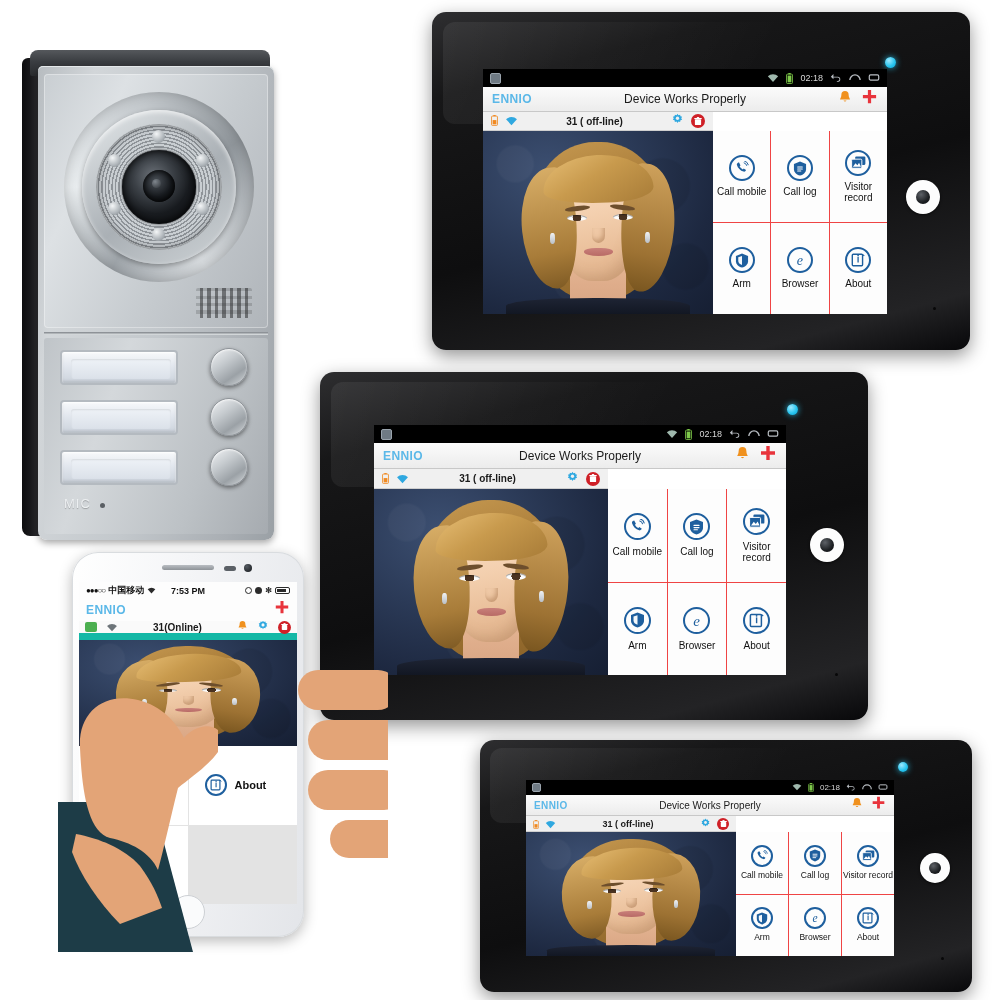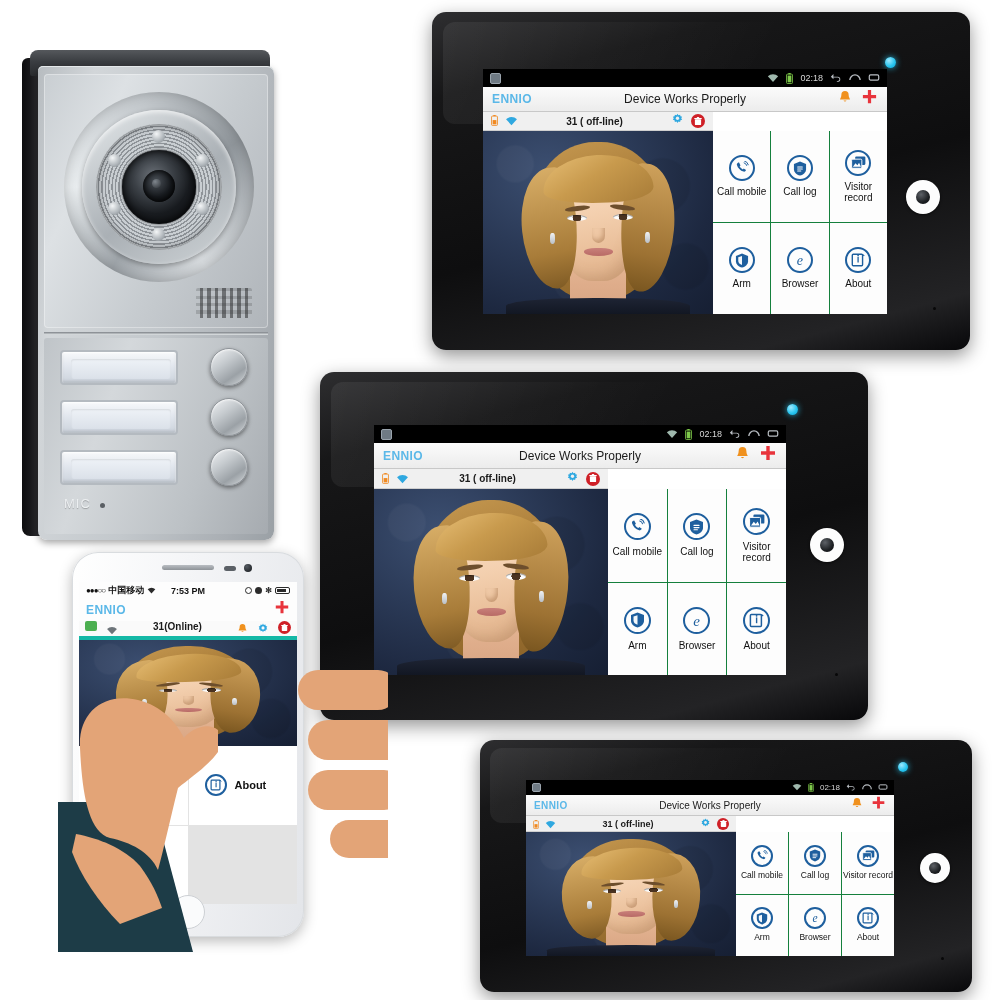--- a/index.html
+++ b/index.html
@@ -300,21 +300,21 @@
     position: absolute; left: 10%; bottom: 0; width: 80%; height: 9%;
     background: linear-gradient(180deg,#1e2434,#121723);
     border-radius: 48% 48% 0 0;
   }
 
   .btn-grid {
     flex: 1 1 auto;
     display: grid;
     grid-template-columns: 1fr 1fr 1fr;
     grid-template-rows: 1fr 1fr;
-    background: #15803d;
+    background: #ef4444;
     gap: 1px;
   }
   .grid-cell {
     background: #fdfdfd;
     display: flex; flex-direction: column;
     align-items: center; justify-content: center;
     text-align: center;
   }
   .cell-label { color: #111; line-height: 1.12; }
 
@@ -362,22 +362,22 @@
   .ios-dots { letter-spacing: -1px; font-size: 8px; }
   .ios-carrier { margin-left: 3px; font-size: 9px; }
   .ios-time { position: absolute; left: 50%; transform: translateX(-50%); font-size: 9px; }
   .ios-right { margin-left: auto; display: flex; align-items: center; gap: 3px; }
   .ph-app-hdr {
     height: 22px; flex: 0 0 auto; background: #fdfdfd;
     display: flex; align-items: center; padding: 0 7px; position: relative;
   }
   .ph-dev-row {
     height: 19px; flex: 0 0 auto; background: #fafafa;
-    border-bottom: 4px solid #14b8a6;
-    display: flex; padding: 0 6px; gap: 9px;
+    border-bottom: 7px solid #14b8a6;
+    display: flex; align-items: center; padding: 0 6px; gap: 9px;
   }
   .ph-video { height: 106px; flex: 0 0 auto; position: relative; overflow: hidden;
     background: radial-gradient(ellipse at 30% 24%, #3c4f71 0%, #2b3a57 40%, #1d2840 75%, #161f33 100%); }
   .ph-grid {
     flex: 1 1 auto; display: grid;
     grid-template-columns: 1fr 1fr; grid-template-rows: 1fr 1fr;
     background: #e3e3e3; gap: 1px;
   }
   .ph-cell {
     background: #fff; display: flex; align-items: center; gap: 8px;

